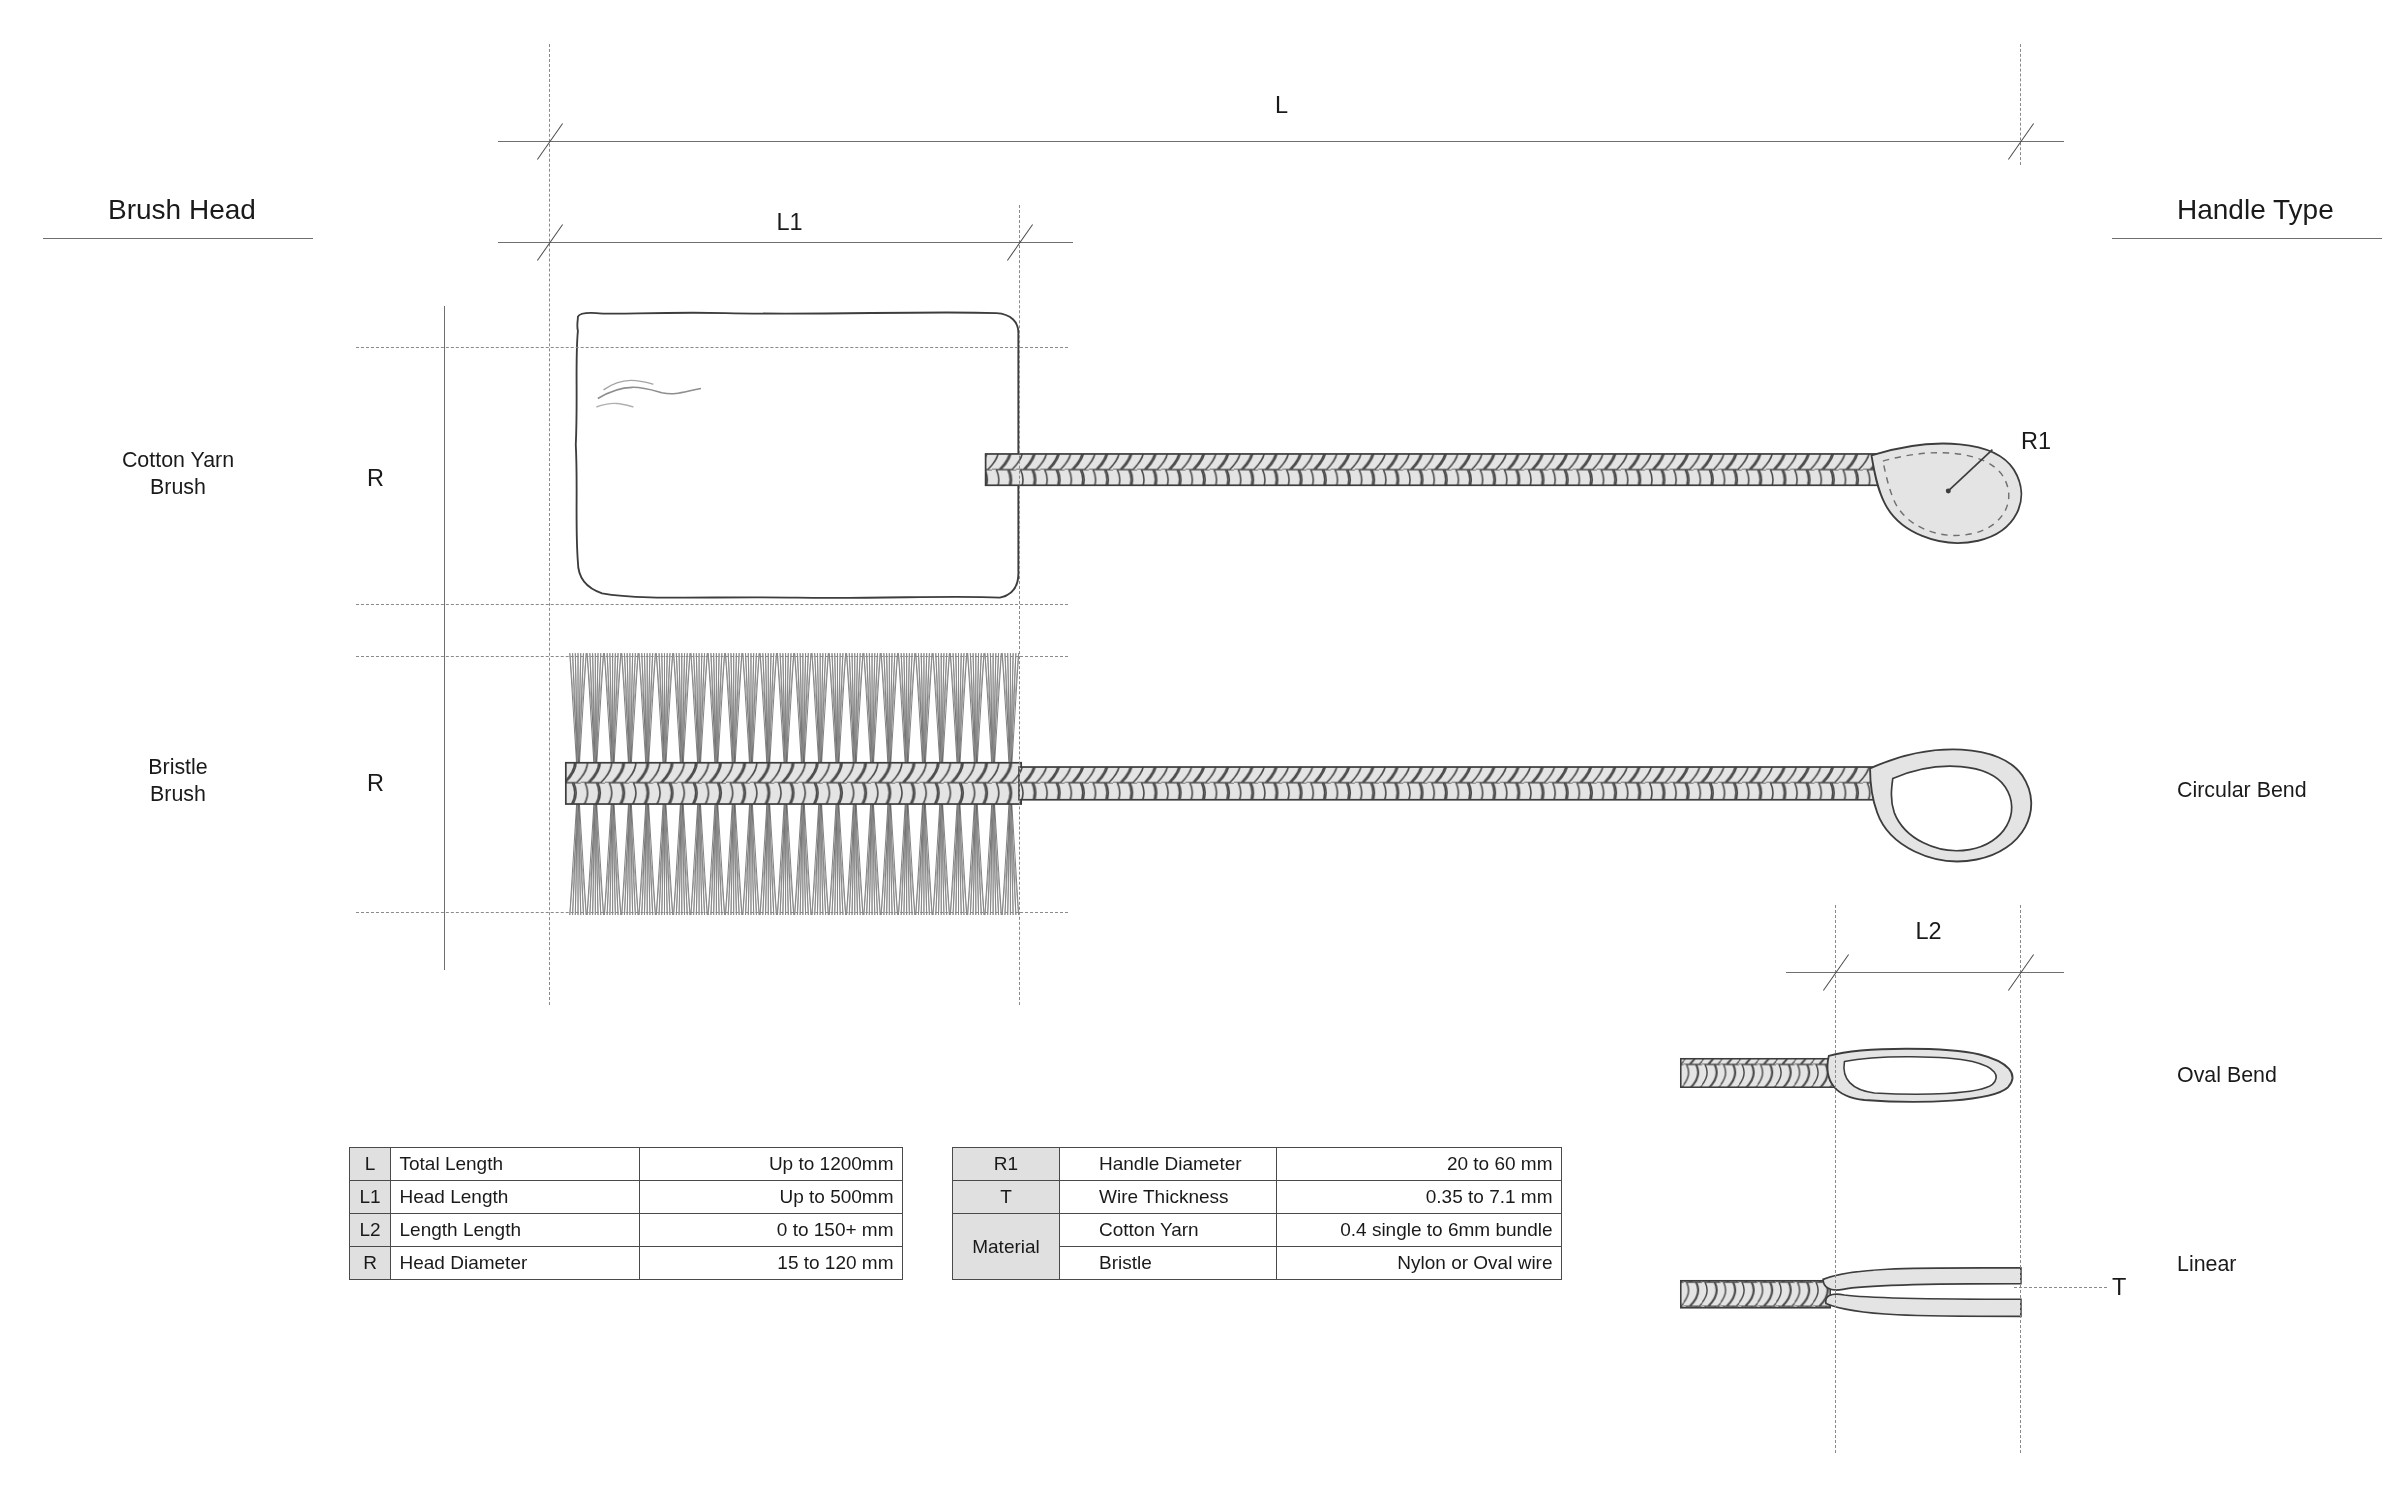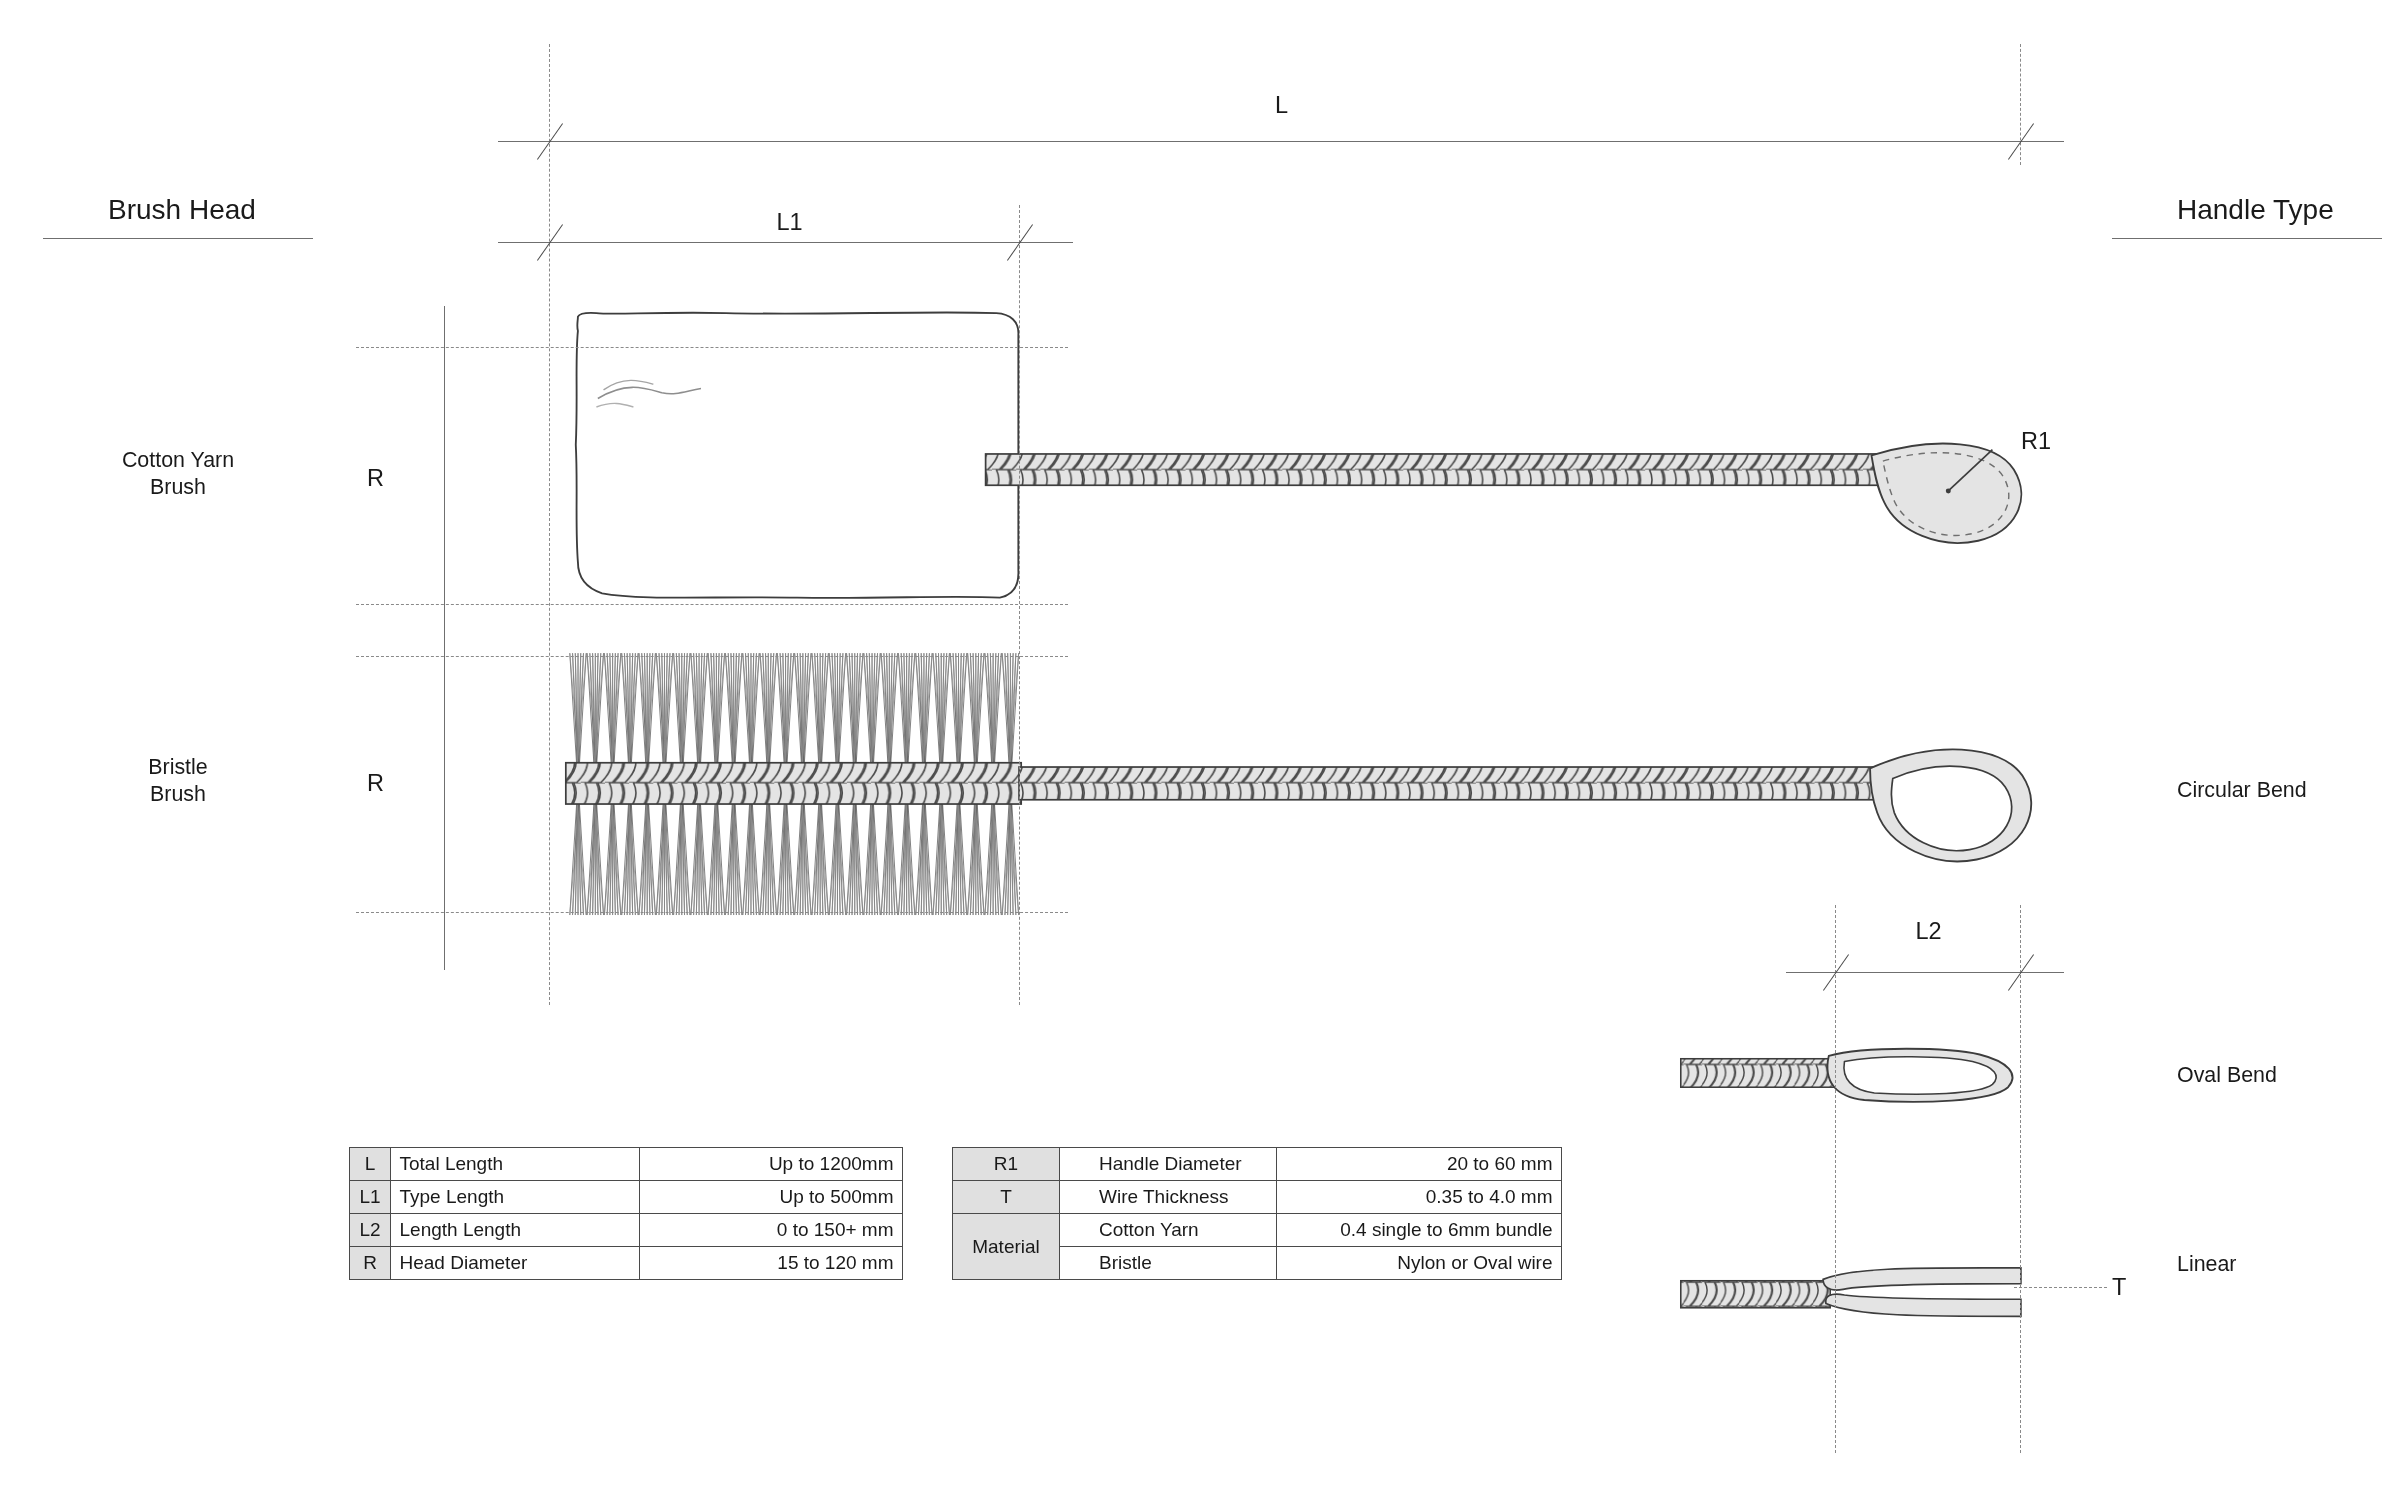--- a/index.html
+++ b/index.html
@@ -1012,21 +1012,21 @@
 
   <table class="spec-table" id="table-left">
     <tbody id="table-left-body">
         <tr>
           <td class="key">L</td>
           <td class="name">Total Length</td>
           <td class="val">Up to 1200mm</td>
         </tr>
         <tr>
           <td class="key">L1</td>
-          <td class="name">Type Length</td>
+          <td class="name">Head Length</td>
           <td class="val">Up to 500mm</td>
         </tr>
         <tr>
           <td class="key">L2</td>
           <td class="name">Length Length</td>
           <td class="val">0 to 150+ mm</td>
         </tr>
         <tr>
           <td class="key">R</td>
           <td class="name">Head Diameter</td>
@@ -1038,21 +1038,21 @@
   <table class="spec-table" id="table-right">
     <tbody id="table-right-body">
         <tr>
           <td class="key wide">R1</td>
           <td class="name">Handle Diameter</td>
           <td class="val">20 to 60 mm</td>
         </tr>
         <tr>
           <td class="key wide">T</td>
           <td class="name">Wire Thickness</td>
-          <td class="val">0.35 to 4.0 mm</td>
+          <td class="val">0.35 to 7.1 mm</td>
         </tr>
         <tr>
           <td class="key wide" rowspan="2">Material</td>
           <td class="name">Cotton Yarn</td>
           <td class="val">0.4 single to 6mm bundle</td>
         </tr>
         <tr>
           <td class="name">Bristle</td>
           <td class="val">Nylon or Oval wire</td>
         </tr>

